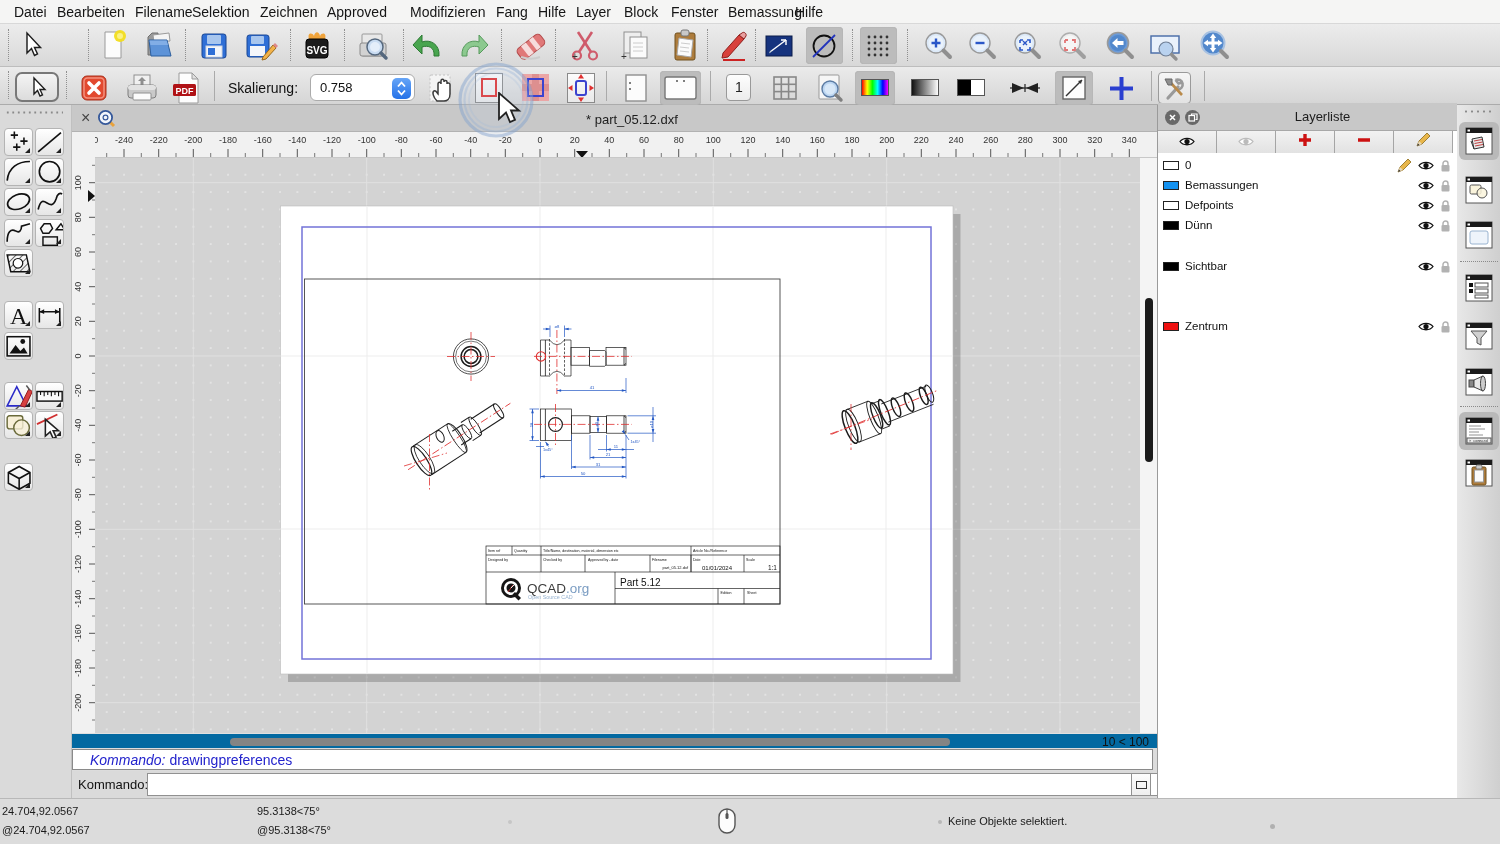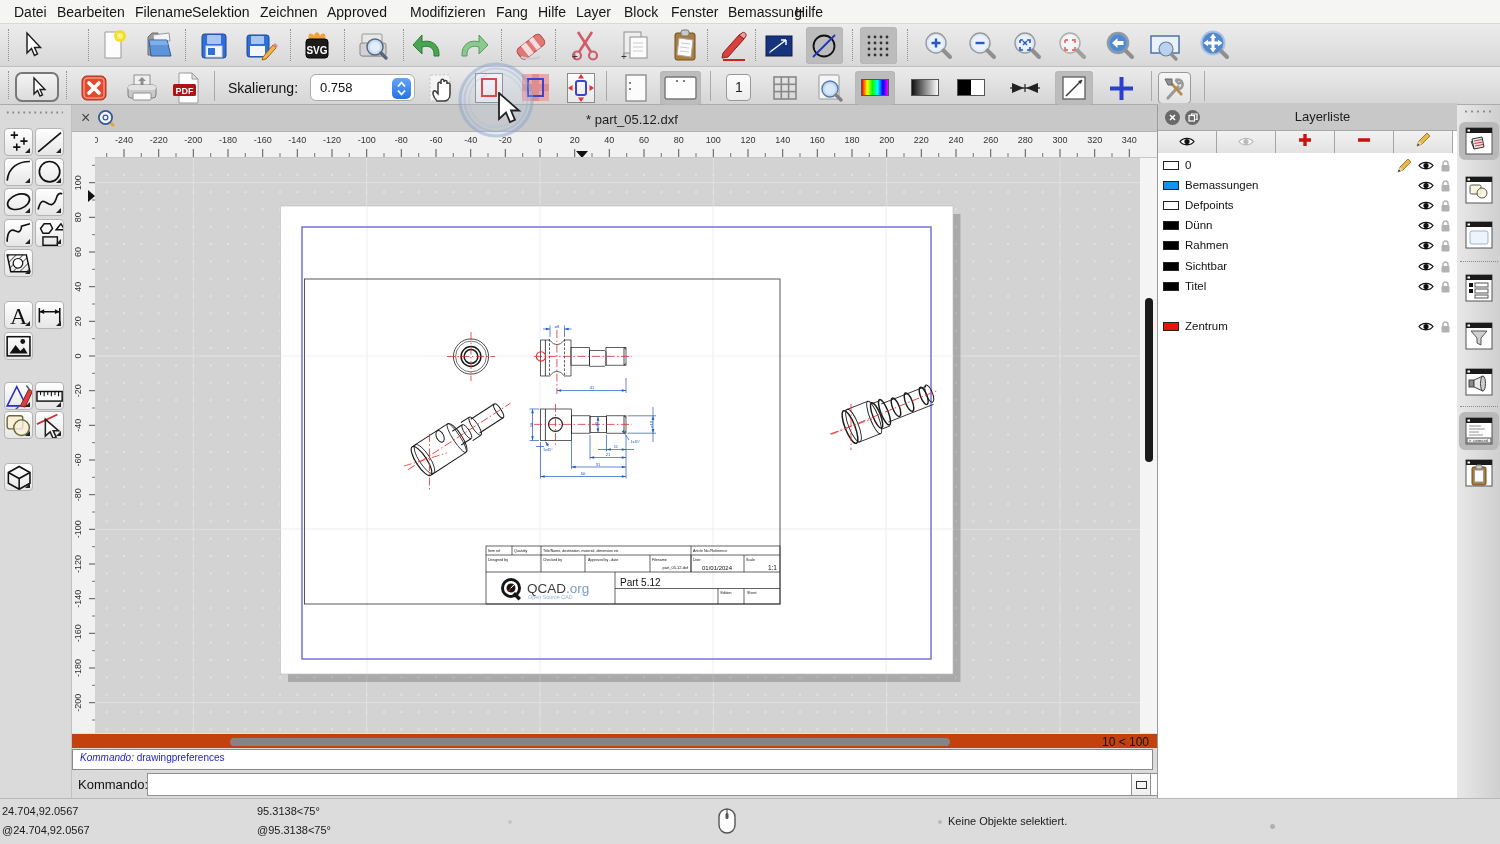--- a/index.html
+++ b/index.html
@@ -23,25 +23,25 @@
 .statusbar{left:0;top:798px;width:1500px;height:46px;background:#dcdcdc;border-top:1px solid #b8b8b8;font-size:11px;color:#1a1a1a}
 .panel{left:1157px;top:105px;width:300px;height:693px;background:#fff;border-left:1px solid #9a9a9a}
 .phdr{position:absolute;left:0;top:-2px;width:299px;height:28px;background:#c8c8c8;border-bottom:1px solid #a8a8a8}
 .ptb{position:absolute;left:0;top:26px;width:295px;height:22px;background:#ebebeb;border-bottom:1px solid #999}
 .ptb .cell{position:absolute;top:0;width:59px;height:22px;border-right:1px solid #a5a5a5;background:linear-gradient(180deg,#f2f2f2,#e2e2e2)}
 .lrow{position:absolute;left:0;width:295px;height:20px;font-size:11.5px;color:#111}
 .sw{position:absolute;left:5px;top:5px;width:16px;height:9px;border:1px solid #222}
 .sidebar{left:1457px;top:105px;width:43px;height:693px;background:linear-gradient(90deg,#e8e8e8,#cfcfcf)}
 .winico{position:absolute;left:8px;width:28px;height:28px}
 .selbg{position:absolute;left:2px;width:40px;height:38px;background:#b9b9b9;border-radius:6px}
-.cmdhist{left:72px;top:749px;width:1081px;height:21px;background:#fff;border:1px solid #8a8a8a;font-size:10px;padding:2px 0 0 7px}
+.cmdhist{left:72px;top:749px;width:1081px;height:21px;background:#fff;border:1px solid #8a8a8a;font-size:14px;padding:2px 0 0 17px}
 .cmdrow{left:72px;top:771px;width:1081px;height:27px;background:#dadada}
 .cmdinput{position:absolute;left:75px;top:2px;width:1056px;height:23px;background:#fff;border:1px solid #919191}
 .cmdbtn{position:absolute;left:1059px;top:2px;width:20px;height:23px;background:linear-gradient(#fdfdfd,#eee);border:1px solid #919191}
-.hscroll{left:72px;top:733px;width:1085px;height:15px;background:#c2410c;border-top:1px solid #e0e0e0}
+.hscroll{left:72px;top:733px;width:1085px;height:15px;background:#0369a1;border-top:1px solid #e0e0e0}
 .vscroll{left:1140px;top:158px;width:17px;height:575px;background:#f4f4f4}
 </style></head>
 <body>
 <div class="abs menubar">
 <span style="left:14px">Datei</span>
     <span style="left:57px">Bearbeiten</span>
     <span style="left:135px">Filename</span>
     <span style="left:192px">Selektion</span>
     <span style="left:260px">Zeichnen</span>
     <span style="left:327px">Approved</span>
@@ -896,47 +896,23 @@
       <span style="position:absolute;left:27px;top:3px">Dünn</span>
       <div style="position:absolute;left:260px;top:4px"><svg width="16" height="11" viewBox="0 0 16 11">
           <path d="M1 5.5 C4 1.2 12 1.2 15 5.5 C12 9.8 4 9.8 1 5.5 Z" fill="#fff" stroke="#111" stroke-width="1.3"></path>
           <circle cx="8" cy="5.5" r="2.6" fill="#111"></circle>
         </svg></div>
       <div style="position:absolute;left:282px;top:3px"><svg width="11" height="14" viewBox="0 0 11 14">
           <path d="M3 6 V4.5 a2.5 2.5 0 0 1 5 0 V6" fill="none" stroke="#b2b2b2" stroke-width="1.45"></path>
           <rect x="1.5" y="6" width="8" height="6.5" rx="1" fill="#b2b2b2"></rect>
         </svg></div>
     </div>
-    <div class="lrow" style="top:131.4px">
-      <div class="sw" style="background:#000000;border-color:#222"></div>
-      <span style="position:absolute;left:27px;top:3px">Rahmen</span>
-      <div style="position:absolute;left:260px;top:4px"><svg width="16" height="11" viewBox="0 0 16 11">
-          <path d="M1 5.5 C4 1.2 12 1.2 15 5.5 C12 9.8 4 9.8 1 5.5 Z" fill="#fff" stroke="#111" stroke-width="1.3"></path>
-          <circle cx="8" cy="5.5" r="2.6" fill="#111"></circle>
-        </svg></div>
-      <div style="position:absolute;left:282px;top:3px"><svg width="11" height="14" viewBox="0 0 11 14">
-          <path d="M3 6 V4.5 a2.5 2.5 0 0 1 5 0 V6" fill="none" stroke="#b2b2b2" stroke-width="1.45"></path>
-          <rect x="1.5" y="6" width="8" height="6.5" rx="1" fill="#b2b2b2"></rect>
-        </svg></div>
-    </div>
     <div class="lrow" style="top:151.5px">
       <div class="sw" style="background:#000000;border-color:#222"></div>
       <span style="position:absolute;left:27px;top:3px">Sichtbar</span>
-      <div style="position:absolute;left:260px;top:4px"><svg width="16" height="11" viewBox="0 0 16 11">
-          <path d="M1 5.5 C4 1.2 12 1.2 15 5.5 C12 9.8 4 9.8 1 5.5 Z" fill="#fff" stroke="#111" stroke-width="1.3"></path>
-          <circle cx="8" cy="5.5" r="2.6" fill="#111"></circle>
-        </svg></div>
-      <div style="position:absolute;left:282px;top:3px"><svg width="11" height="14" viewBox="0 0 11 14">
-          <path d="M3 6 V4.5 a2.5 2.5 0 0 1 5 0 V6" fill="none" stroke="#b2b2b2" stroke-width="1.45"></path>
-          <rect x="1.5" y="6" width="8" height="6.5" rx="1" fill="#b2b2b2"></rect>
-        </svg></div>
-    </div>
-    <div class="lrow" style="top:171.6px">
-      <div class="sw" style="background:#000000;border-color:#222"></div>
-      <span style="position:absolute;left:27px;top:3px">Titel</span>
       <div style="position:absolute;left:260px;top:4px"><svg width="16" height="11" viewBox="0 0 16 11">
           <path d="M1 5.5 C4 1.2 12 1.2 15 5.5 C12 9.8 4 9.8 1 5.5 Z" fill="#fff" stroke="#111" stroke-width="1.3"></path>
           <circle cx="8" cy="5.5" r="2.6" fill="#111"></circle>
         </svg></div>
       <div style="position:absolute;left:282px;top:3px"><svg width="11" height="14" viewBox="0 0 11 14">
           <path d="M3 6 V4.5 a2.5 2.5 0 0 1 5 0 V6" fill="none" stroke="#b2b2b2" stroke-width="1.45"></path>
           <rect x="1.5" y="6" width="8" height="6.5" rx="1" fill="#b2b2b2"></rect>
         </svg></div>
     </div>
     <div class="lrow" style="top:211.8px">

